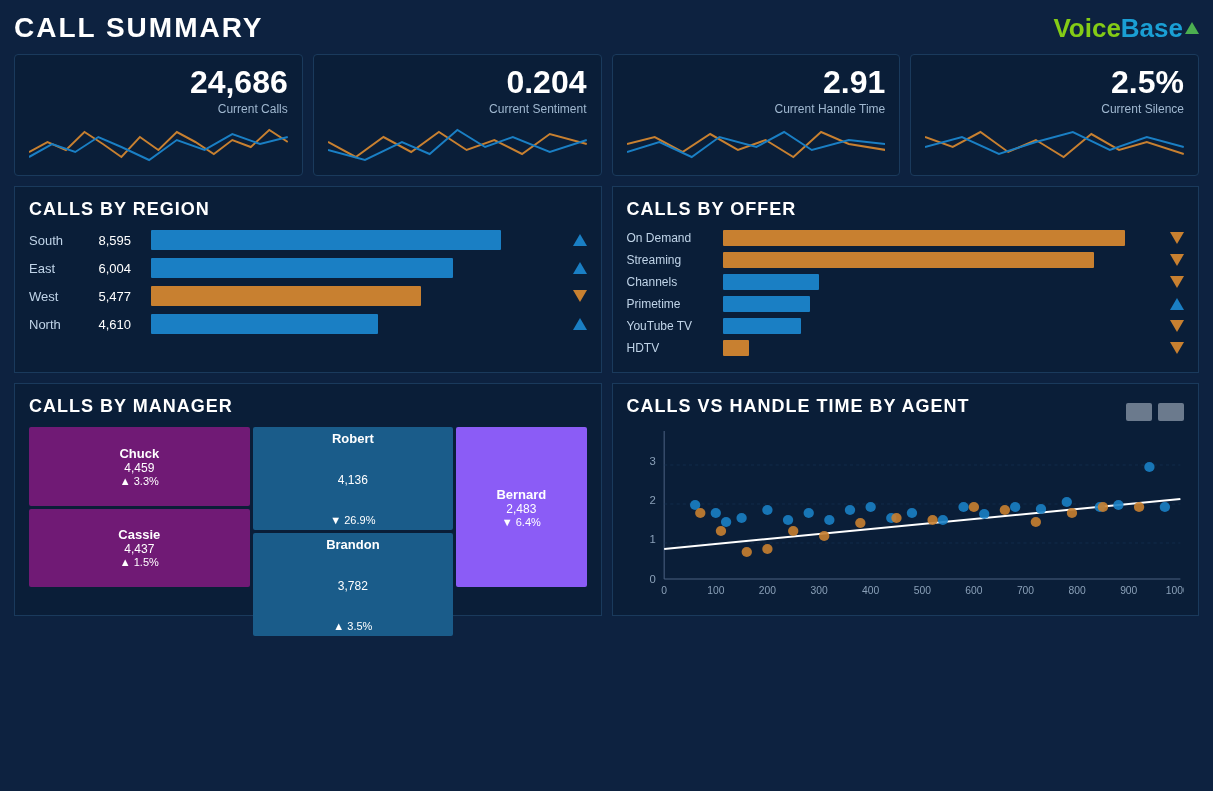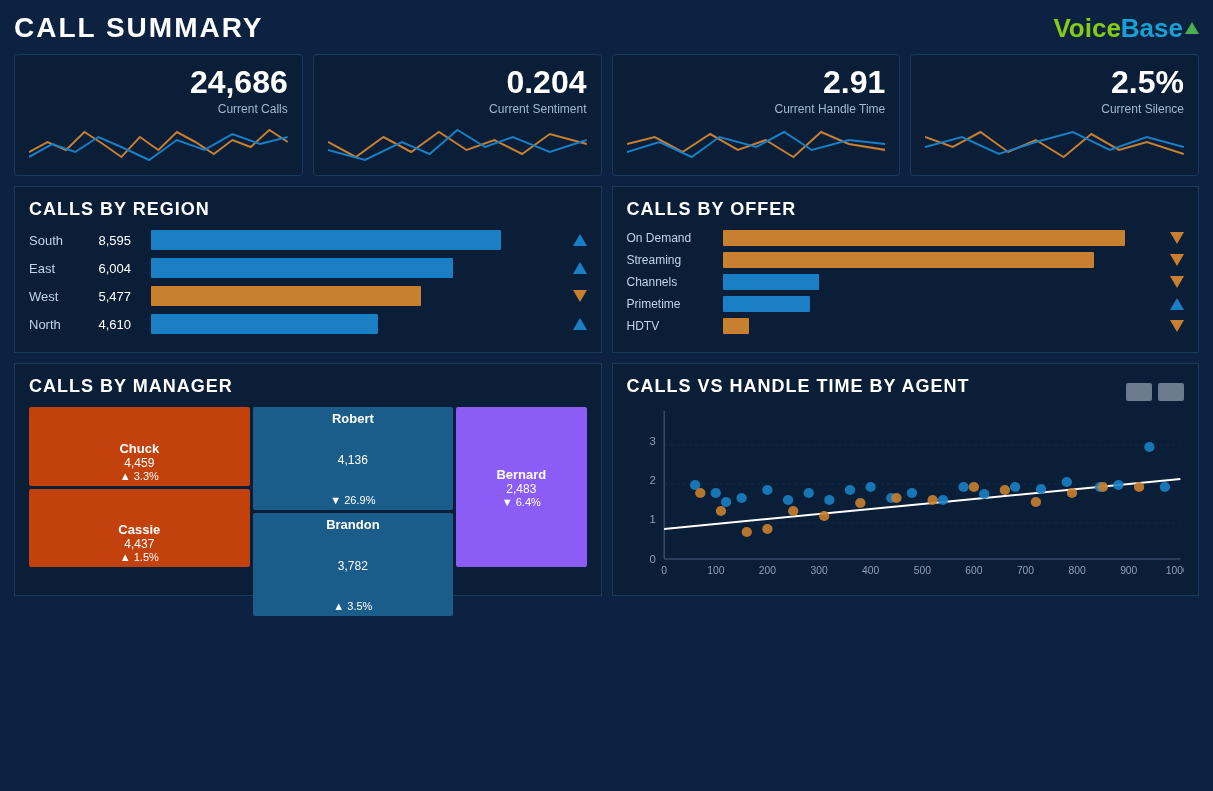--- a/index.html
+++ b/index.html
@@ -185,21 +185,21 @@
     }
     .treemap-cell {
       display: flex;
       flex-direction: column;
       align-items: center;
       justify-content: center;
       border-radius: 2px;
       padding: 4px;
     }
     .cell-blue { background: #2472a4; }
-    .cell-blue2 { background: #c2410c; justify-content: flex-end; }
+    .cell-blue2 { background: #701a75; }
     .cell-orange { background: #8b5cf6; }
     .cell-blue3 { background: #1a5c8a; gap: 27px; }
     .treemap-name { font-size: 13px; font-weight: bold; }
     .treemap-num { font-size: 12px; }
     .treemap-pct { font-size: 11px; }
 
     
     .scatter-header {
       display: flex;
       align-items: center;
@@ -355,20 +355,27 @@
       </div>
 
       <div class="offer-row">
         <span class="offer-label">Primetime</span>
         <div class="offer-bar-container">
           <div class="offer-bar bar-blue" style="width:20%"></div>
         </div>
         <span class="arrow-up" style="margin-left:4px"></span>
       </div>
 
+      <div class="offer-row">
+        <span class="offer-label">YouTube TV</span>
+        <div class="offer-bar-container">
+          <div class="offer-bar bar-blue" style="width:18%"></div>
+        </div>
+        <span class="arrow-down" style="margin-left:4px"></span>
+      </div>
 
       <div class="offer-row">
         <span class="offer-label">HDTV</span>
         <div class="offer-bar-container">
           <div class="offer-bar bar-orange" style="width:6%"></div>
         </div>
         <span class="arrow-down" style="margin-left:4px"></span>
       </div>
     </div>
   </div>

